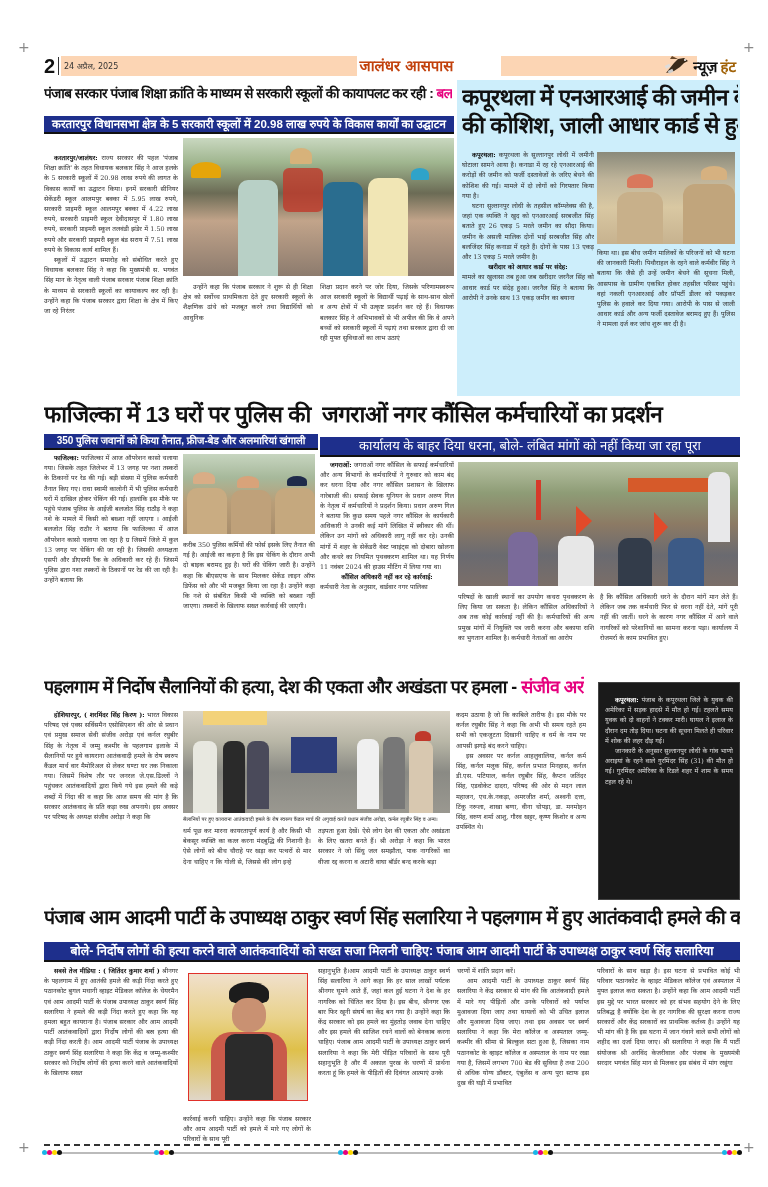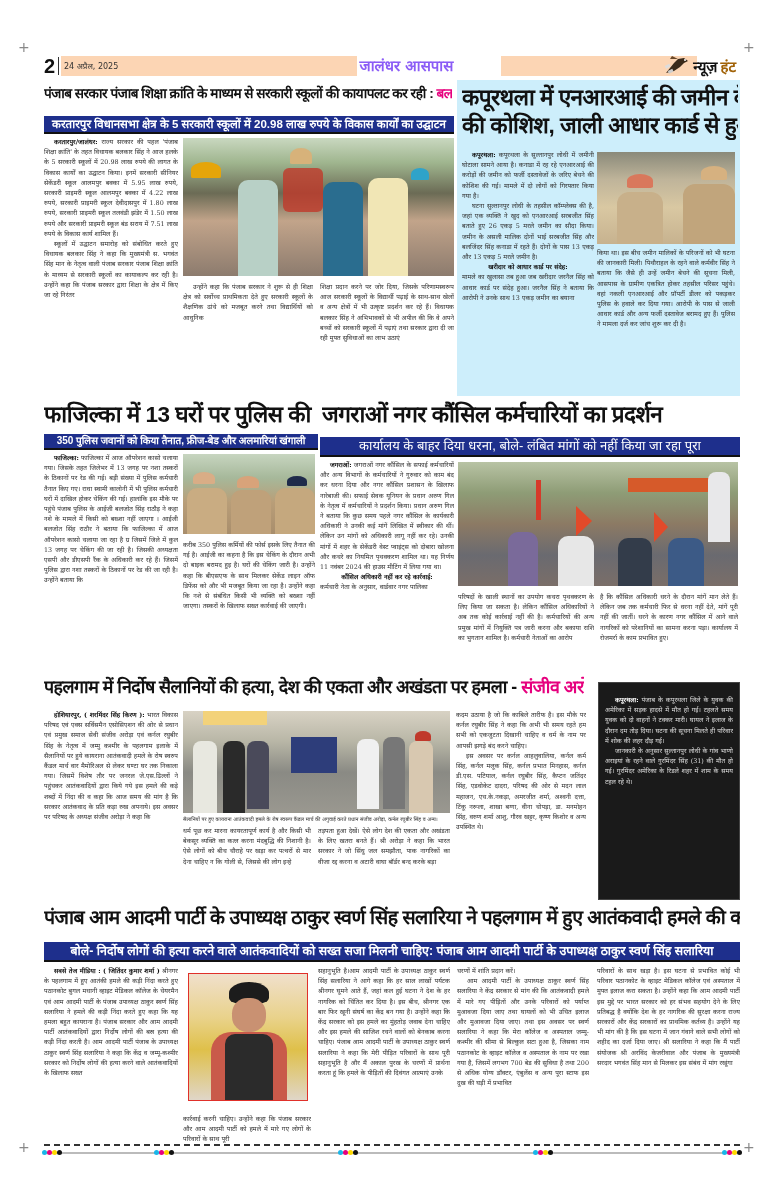--- a/index.html
+++ b/index.html
@@ -5,21 +5,21 @@
   * { box-sizing: border-box; margin: 0; padding: 0; }
   html, body { width: 768px; height: 1187px; background: #ffffff; overflow: hidden; }
   body { position: relative; font-family: "DejaVu Sans", sans-serif; color: #222; }
   .abs { position: absolute; }
   .crop { position: absolute; color: #888; font-size: 14px; line-height: 14px; }
   .masthead { position: absolute; left: 44px; top: 55px; width: 696px; height: 22px; }
   .mh-num { position: absolute; left: 0; top: 0; font-family: "Liberation Sans", sans-serif; font-weight: bold; font-size: 20px; line-height: 22px; color: #111; }
   .mh-sep { position: absolute; left: 14px; top: 2px; width: 1px; height: 18px; background: #333; }
   .mh-band { position: absolute; left: 17px; top: 1px; height: 20px; background: #fcd5b4; }
   .mh-date { position: absolute; left: 20px; top: 5px; font-size: 8px; color: #333; }
-  .mh-section { position: absolute; left: 270px; top: 0; width: 185px; text-align: center; font-weight: bold; font-size: 15px; line-height: 22px; color: #8b5cf6; }
+  .mh-section { position: absolute; left: 270px; top: 0; width: 185px; text-align: center; font-weight: bold; font-size: 15px; line-height: 22px; color: #c2410c; }
   .mh-logo { position: absolute; right: 4px; top: 0; height: 22px; display: flex; align-items: center; gap: 3px; }
   .mh-logo .l1 { font-weight: bold; font-size: 15px; color: #111; }
   .mh-logo .l2 { font-weight: bold; font-size: 15px; color: #a16207; }
   .headline { font-family: "Liberation Sans", sans-serif; font-weight: bold; color: #111; letter-spacing: -0.5px; white-space: nowrap; overflow: hidden; }
   .pink { color: #e6007e; }
   .bluebar { background: #1e2f8c; color: #fff; font-family: "Liberation Sans", sans-serif; font-weight: bold; text-align: center; white-space: nowrap; overflow: hidden; border-bottom: 2px solid #111; }
   .col { font-family: "DejaVu Serif", serif; font-size: 6.4px; line-height: 10.2px; color: #333; text-align: justify; overflow: hidden; }
   .col p { text-indent: 10px; }
   .col b { color: #111; }
   .photo { position: absolute; overflow: hidden; }
@@ -61,21 +61,21 @@
     <span class="l2">हंट</span>
   </div>
 </div>
 
 <div class="abs headline" style="left:44px;top:84px;width:408px;font-size:13.6px;line-height:20px;">
   <span>पंजाब सरकार पंजाब शिक्षा क्रांति के माध्यम से सरकारी स्कूलों की कायापलट कर रही :</span>
   <span class="pink">बलकार सिंह</span>
 </div>
 <div class="abs bluebar" style="left:44px;top:116px;width:410px;height:18px;font-size:11.5px;line-height:16px;">करतारपुर विधानसभा क्षेत्र के 5 सरकारी स्कूलों में 20.98 लाख रुपये के विकास कार्यों का उद्घाटन</div>
 
-<div class="abs col" style="left:44px;top:137px;width:134px;height:282px;">
+<div class="abs col" style="left:44px;top:153px;width:134px;height:282px;">
   <p><b>करतारपुर/जालंधर:</b> <span>राज्य सरकार की पहल 'पंजाब शिक्षा क्रांति' के तहत विधायक बलकार सिंह ने आज हलके के 5 सरकारी स्कूलों में 20.98 लाख रुपये की लागत के विकास कार्यों का उद्घाटन किया। इनमें सरकारी सीनियर सेकेंडरी स्कूल आलमपुर बक्का में 5.95 लाख रुपये, सरकारी प्राइमरी स्कूल आलमपुर बक्का में 4.22 लाख रुपये, सरकारी प्राइमरी स्कूल देवीदासपुर में 1.80 लाख रुपये, सरकारी प्राइमरी स्कूल तलवंडी झंडेर में 1.50 लाख रुपये और सरकारी प्राइमरी स्कूल बंड सराय में 7.51 लाख रुपये के विकास कार्य शामिल हैं।</span></p>
   <p>स्कूलों में उद्घाटन समारोह को संबोधित करते हुए विधायक बलकार सिंह ने कहा कि मुख्यमंत्री स. भगवंत सिंह मान के नेतृत्व वाली पंजाब सरकार पंजाब शिक्षा क्रांति के माध्यम से सरकारी स्कूलों का कायाकल्प कर रही है। उन्होंने कहा कि पंजाब सरकार द्वारा शिक्षा के क्षेत्र में किए जा रहे निरंतर</p>
 </div>
 <div class="photo" style="left:183px;top:138px;width:271px;height:138px;background:linear-gradient(180deg,#c9d8c0 0%,#9fb58e 18%,#6b6b55 40%,#c2a48a 60%,#8c7b6e 100%);">
   <div style="position:absolute;left:8px;top:24px;width:30px;height:16px;border-radius:50% 50% 10% 10%;background:#e5a50a;"></div>
   <div style="position:absolute;left:107px;top:10px;width:22px;height:16px;border-radius:50% 50% 10% 10%;background:#d7b27a;"></div>
   <div style="position:absolute;left:100px;top:30px;width:40px;height:44px;background:#c0392b;opacity:.8;border-radius:6px;"></div>
   <div style="position:absolute;left:55px;top:42px;width:40px;height:96px;background:#b8d0c6;border-radius:10px 10px 0 0;"></div>
   <div style="position:absolute;left:140px;top:44px;width:40px;height:94px;background:#2a6d8f;border-radius:10px 10px 0 0;"></div>
   <div style="position:absolute;left:185px;top:40px;width:40px;height:98px;background:#f1e6b5;border-radius:10px 10px 0 0;"></div>

